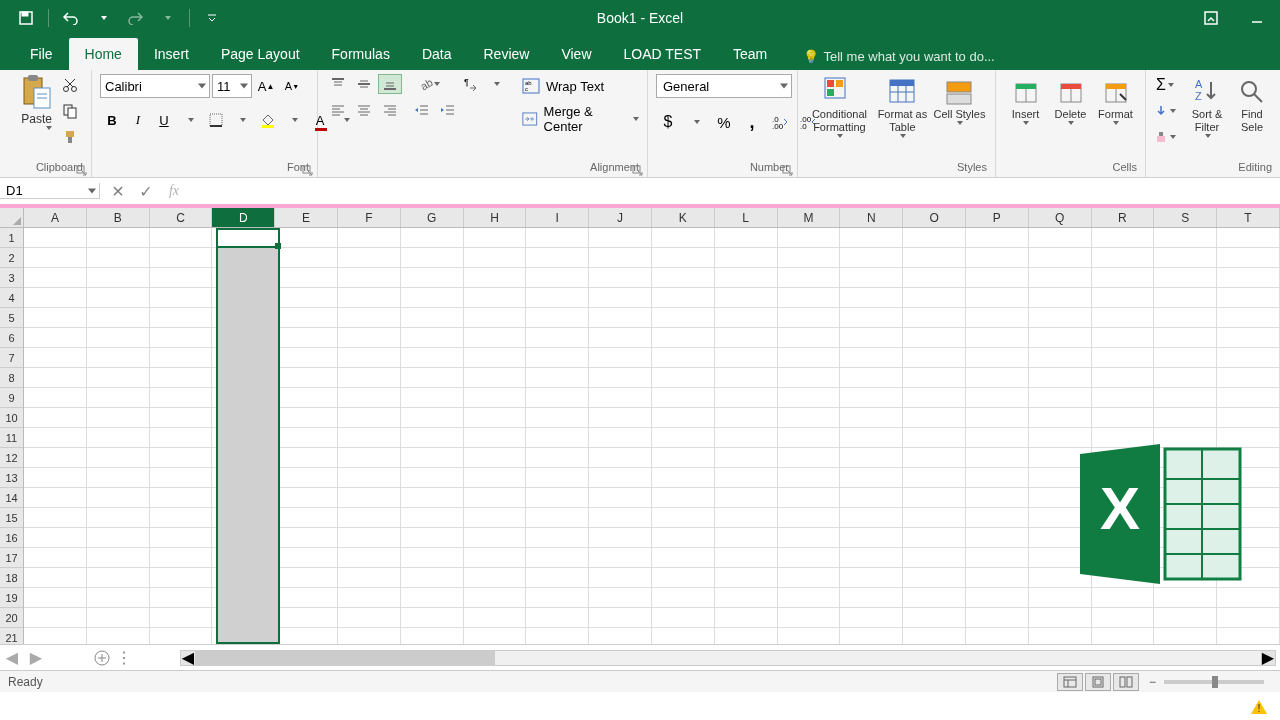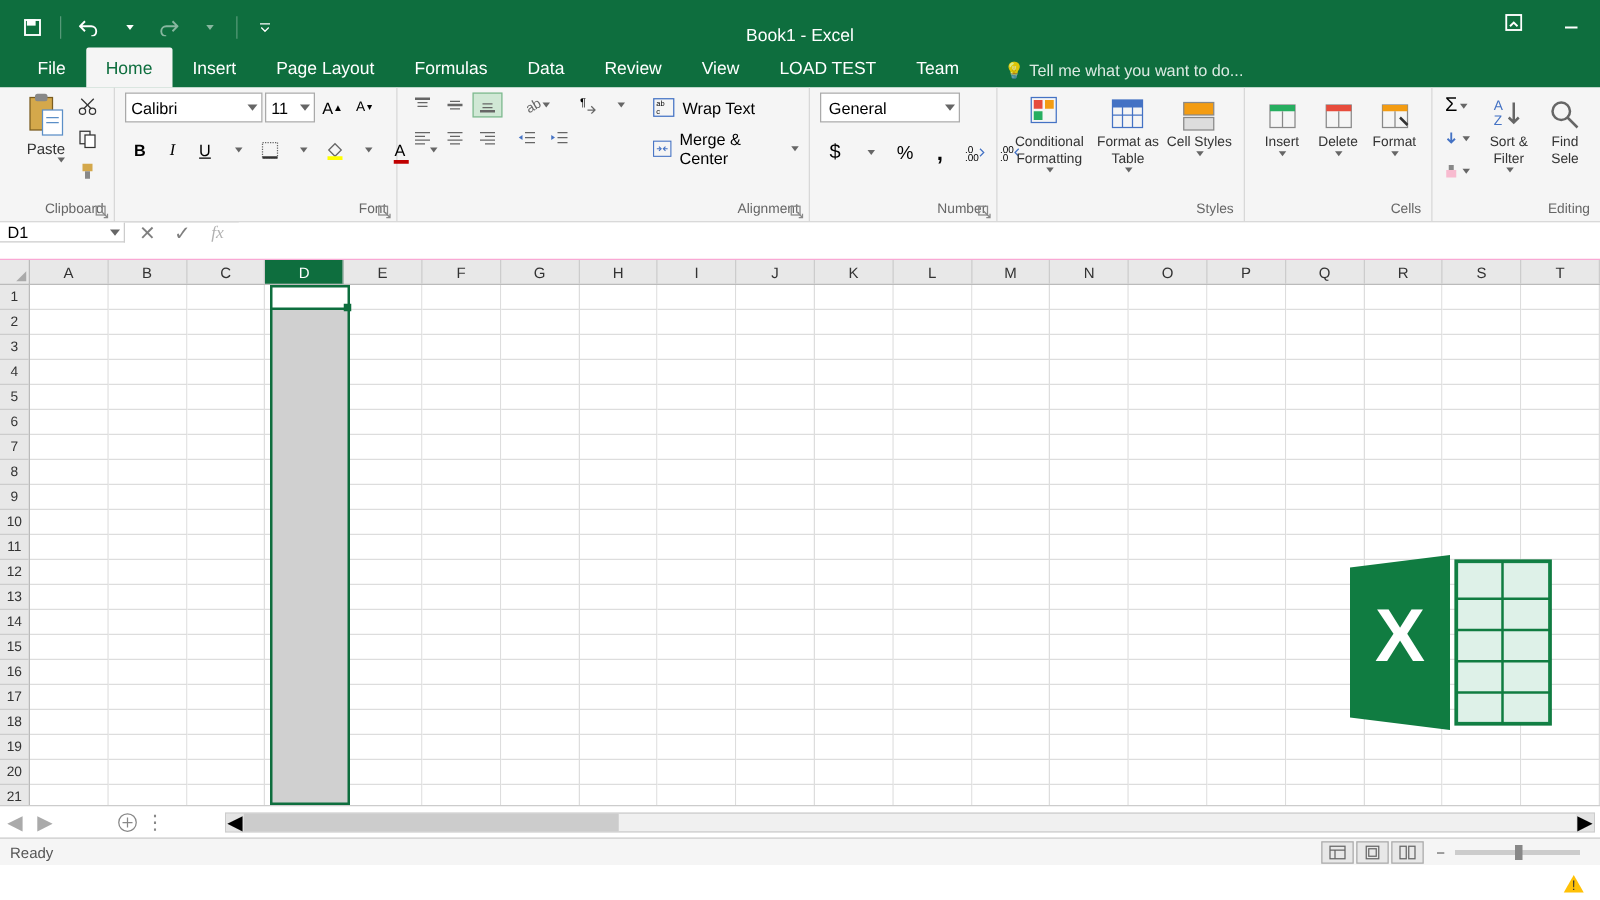--- a/index.html
+++ b/index.html
@@ -1,17 +1,17 @@
 <!DOCTYPE html>
 <html><head>
 <meta charset="utf-8">
 <style>
 *{margin:0;padding:0;box-sizing:border-box;font-family:"Segoe UI",Arial,sans-serif;user-select:none}
 body{width:1280px;height:720px;overflow:hidden;background:#fff;position:relative}
-.titlebar{height:36px;background:#0e6e3e;display:flex;align-items:flex-end;color:#fff;position:relative}
+.titlebar{height:36px;background:#0e6e3e;display:flex;align-items:center;color:#fff;position:relative}
 .qat{display:flex;align-items:center;gap:4px;padding-left:12px}
 .qat-btn{width:28px;height:28px;display:flex;align-items:center;justify-content:center;cursor:pointer}
 .qat-btn svg{fill:#fff;stroke:#fff}
 .qat-sep{width:1px;height:18px;background:rgba(255,255,255,0.3);margin:0 4px}
 .title-text{position:absolute;left:50%;transform:translateX(-50%);font-size:14px;font-weight:400}
 .win-ctrls{position:absolute;right:0;display:flex}
 .win-btn{width:46px;height:36px;display:flex;align-items:center;justify-content:center;cursor:pointer}
 .win-btn svg{stroke:#fff;fill:none;stroke-width:1.5}
 .tabbar{height:34px;background:#0e6e3e;display:flex;align-items:flex-end;padding-left:14px}
 .tab{padding:8px 16px;color:#fff;font-size:14px;cursor:pointer;border-top-left-radius:2px;border-top-right-radius:2px}
@@ -36,28 +36,28 @@
 .icon-btn.bold{font-weight:bold}
 .icon-btn.italic{font-style:italic;font-family:serif}
 .icon-btn.underline{text-decoration:underline}
 .dd-arrow{width:0;height:0;border-left:3px solid transparent;border-right:3px solid transparent;border-top:4px solid #666;margin-left:1px}
 .align-grid{display:flex;flex-direction:column;gap:6px}
 .align-row{display:flex;gap:2px}
 .align-btn{width:24px;height:20px;display:flex;align-items:center;justify-content:center;cursor:pointer}
 .align-btn.active{background:#d0e8d5;border:1px solid #7fb98f}
 .wrap-merge{display:flex;flex-direction:column;gap:10px;margin-left:12px;margin-top:4px}
 .wrap-btn{display:flex;align-items:center;gap:6px;font-size:13px;cursor:pointer}
-.number-combo{width:112px;height:24px;border:1px solid #aaa;background:#fff;display:flex;align-items:center;padding:0 6px;font-size:13px;cursor:pointer;position:relative;margin-bottom:10px}
+.number-combo{width:136px;height:24px;border:1px solid #aaa;background:#fff;display:flex;align-items:center;padding:0 6px;font-size:13px;cursor:pointer;position:relative;margin-bottom:10px}
 .num-row{display:flex;gap:4px}
 .big-btn{display:flex;flex-direction:column;align-items:center;width:56px;cursor:pointer;padding-top:2px}
 .big-btn .bicon{width:32px;height:30px;margin-bottom:2px}
 .big-btn .blbl{font-size:11px;color:#333;text-align:center;line-height:1.2}
 .launcher{position:absolute;bottom:2px;right:3px;width:12px;height:12px;cursor:pointer}
 .launcher svg{width:12px;height:12px}
-.fbar{height:30px;border-bottom:1px solid #f9a8d4;display:flex;align-items:flex-start}
+.fbar{height:30px;border-bottom:4px solid #f9a8d4;display:flex;align-items:center}
 .namebox{width:100px;border:1px solid #ccc;border-top:none;border-left:none;display:flex;align-items:center;padding:0 6px;font-size:13px;position:relative;background:#fff}
 .fbar-sep{width:1px;background:#ccc}
 .fbar-btns{display:flex;align-items:center;padding:0 8px;gap:10px}
 .fbar-btn{width:18px;height:18px;display:flex;align-items:center;justify-content:center;cursor:pointer;opacity:0.5}
 .fx{font-style:italic;font-family:serif;font-size:14px;color:#666}
 .formula-input{flex:1;border:none;padding:0 6px;font-size:13px}
 .gridarea{position:relative;height:436px;overflow:hidden}
 .corner{position:absolute;left:0;top:0;width:24px;height:20px;background:#e8e8e8;border-right:1px solid #bbb;border-bottom:1px solid #bbb;cursor:pointer}
 .corner::after{content:'';position:absolute;right:2px;bottom:2px;width:0;height:0;border-left:8px solid transparent;border-bottom:8px solid #aaa}
 .colheads{position:absolute;left:24px;top:0;right:0;height:20px;display:flex;background:#e8e8e8;border-bottom:1px solid #bbb}

